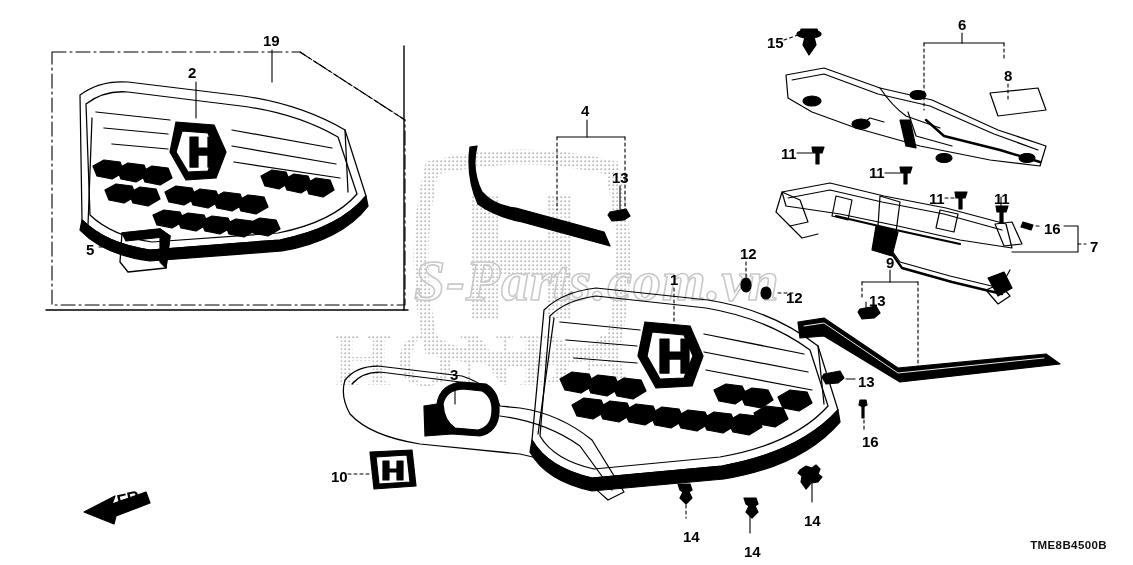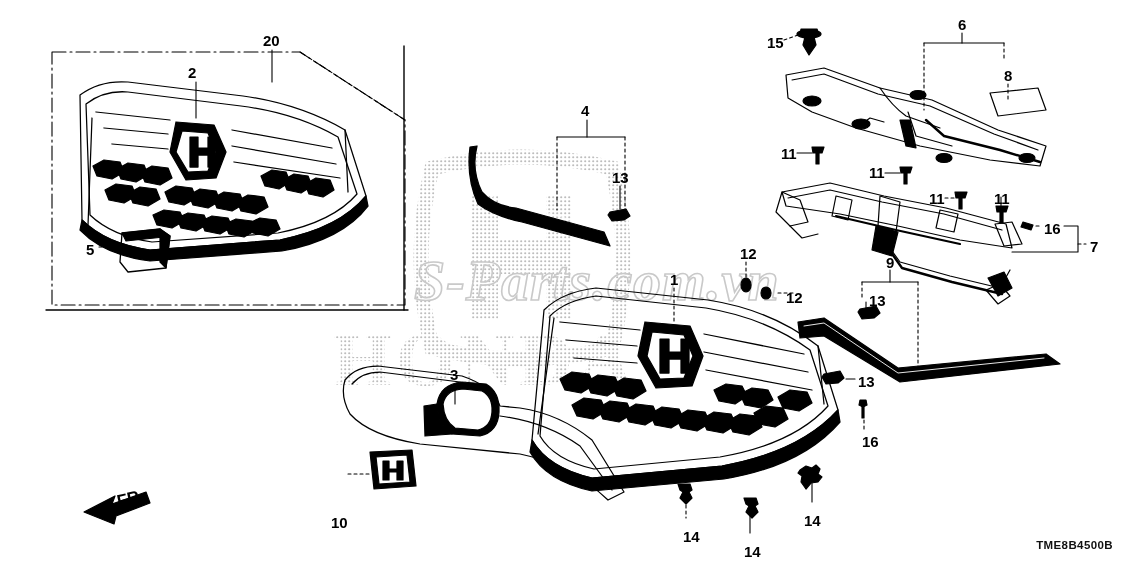--- a/index.html
+++ b/index.html
@@ -30,21 +30,21 @@
     font-weight: bold;
     font-size: 15px;
     color: #000000;
     line-height: 1;
     white-space: nowrap;
     letter-spacing: -0.2px;
   }
   #part-code {
     position: absolute;
     z-index: 6;
-    right: 20px;
+    right: 26px;
     bottom: 14px;
     font-family: "Liberation Sans", sans-serif;
     font-size: 11.5px;
     font-weight: bold;
     color: #111;
     letter-spacing: 0.4px;
   }
   #fr-label {
     position: absolute;
     z-index: 6;
@@ -341,30 +341,30 @@
         <line x1="750" y1="513" x2="750" y2="533"></line>
         <line x1="812" y1="483" x2="812" y2="502"></line>
       </g>
 
       <g>
         <path d="M84,512 L115,496 L112,504 L146,492 L150,503 L116,516 L114,524 Z" fill="#000"></path>
       </g>
     </g>
   </svg>
 
-  <div class="callout" style="left:263px; top:33px;">20</div>
+  <div class="callout" style="left:263px; top:33px;">19</div>
   <div class="callout" style="left:188px; top:65px;">2</div>
   <div class="callout" style="left:86px;  top:242px;">5</div>
   <div class="callout" style="left:581px; top:103px;">4</div>
   <div class="callout" style="left:612px; top:170px;">13</div>
   <div class="callout" style="left:670px; top:272px;">1</div>
   <div class="callout" style="left:740px; top:246px;">12</div>
   <div class="callout" style="left:786px; top:290px;">12</div>
   <div class="callout" style="left:450px; top:367px;">3</div>
-  <div class="callout" style="left:331px; top:469px;margin-top:46px;">10</div>
+  <div class="callout" style="left:331px; top:469px;">10</div>
   <div class="callout" style="left:767px; top:35px;text-align:center;">15</div>
   <div class="callout" style="left:958px; top:17px;">6</div>
   <div class="callout" style="left:1004px;top:68px;">8</div>
   <div class="callout" style="left:781px; top:146px;">11</div>
   <div class="callout" style="left:869px; top:165px;">11</div>
   <div class="callout" style="left:929px; top:191px;">11</div>
   <div class="callout" style="left:994px; top:191px;">11</div>
   <div class="callout" style="left:1044px;top:221px;">16</div>
   <div class="callout" style="left:1090px;top:239px;">7</div>
   <div class="callout" style="left:886px; top:255px;">9</div>

